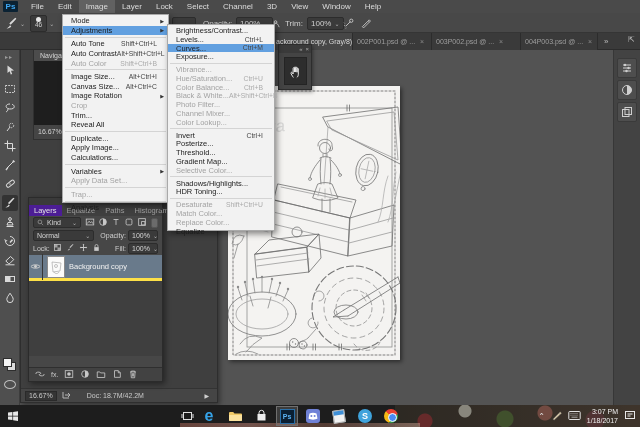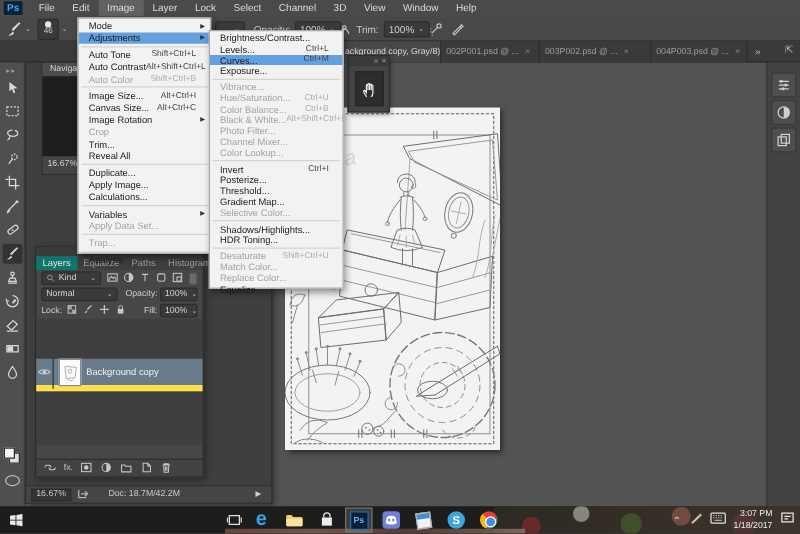--- a/index.html
+++ b/index.html
@@ -82,28 +82,28 @@
   #nav-slider { flex:1; height:1px; background:#7a7a7a; margin:0 6px; position:relative; }
   #nav-slider i { position:absolute; left:30%; top:-2px; width:4px; height:5px; background:#b5b5b5; }
 
   
   #layers { left:28px; top:197px; width:135px; height:185px; background:#474747; z-index:7;
     border:1px solid #2b2b2b; box-shadow:2px 2px 6px rgba(0,0,0,.45); font-size:8px; color:#cfcfcf; }
   #lp-grip { position:absolute; left:0; top:0; width:100%; height:7px; background:#3a3a3a;
     color:#9a9a9a; font-size:6px; text-align:right; padding-right:3px; line-height:7px; }
   #lp-tabs { position:absolute; left:0; top:7px; width:100%; height:11px; background:#3f3f3f; display:flex; }
   .lp-tab { padding:0 5px; font-size:7.5px; color:#9f9f9f; display:flex; align-items:center; }
-  .lp-tab.active { background:#0f766e; color:#e2e2e2; }
+  .lp-tab.active { background:#4c1d95; color:#e2e2e2; }
   #lp-menu-btn { margin-left:auto; padding-right:4px; color:#b0b0b0; font-size:7px; display:flex; align-items:center; }
   .lp-row { position:absolute; left:0; width:100%; display:flex; align-items:center; }
   .dd { background:#3a3a3a; border:1px solid #2c2c2c; border-radius:2px; height:11px;
     display:flex; align-items:center; padding:0 3px; gap:3px; font-size:7px; color:#d5d5d5; }
   #lp-list { position:absolute; left:0; top:57px; width:100%; height:101px; background:#3f3f3f; }
   .layer-row { position:absolute; left:0; width:100%; height:26px; display:flex; align-items:center;
-    border-bottom:5px solid #fde047; color:#d8d8d8;margin-top:32px; }
+    border-bottom:3px solid #fde047; color:#d8d8d8; }
   .layer-row.sel { background:#697a8b; color:#f2f2f2; }
   .eye-box { width:14px; display:flex; justify-content:center; border-right:1px solid #363636; height:26px; align-items:center; }
   .thumb { width:18px; height:22px; background:#fbfbfa; border:1px solid #8a8a8a; margin:0 4px; position:relative; overflow:hidden; }
   .layer-name { font-size:7.5px; }
   .layer-name.it { font-style:italic; }
   .layer-lock { margin-left:auto; margin-right:6px; }
   #lp-bottom { position:absolute; left:0; bottom:0; width:100%; height:14px; background:#424242;
     border-top:1px solid #2f2f2f; display:flex; align-items:center; gap:6px; padding:0 6px; }
   .fx-label { font-size:7px; color:#c8c8c8; }
 

